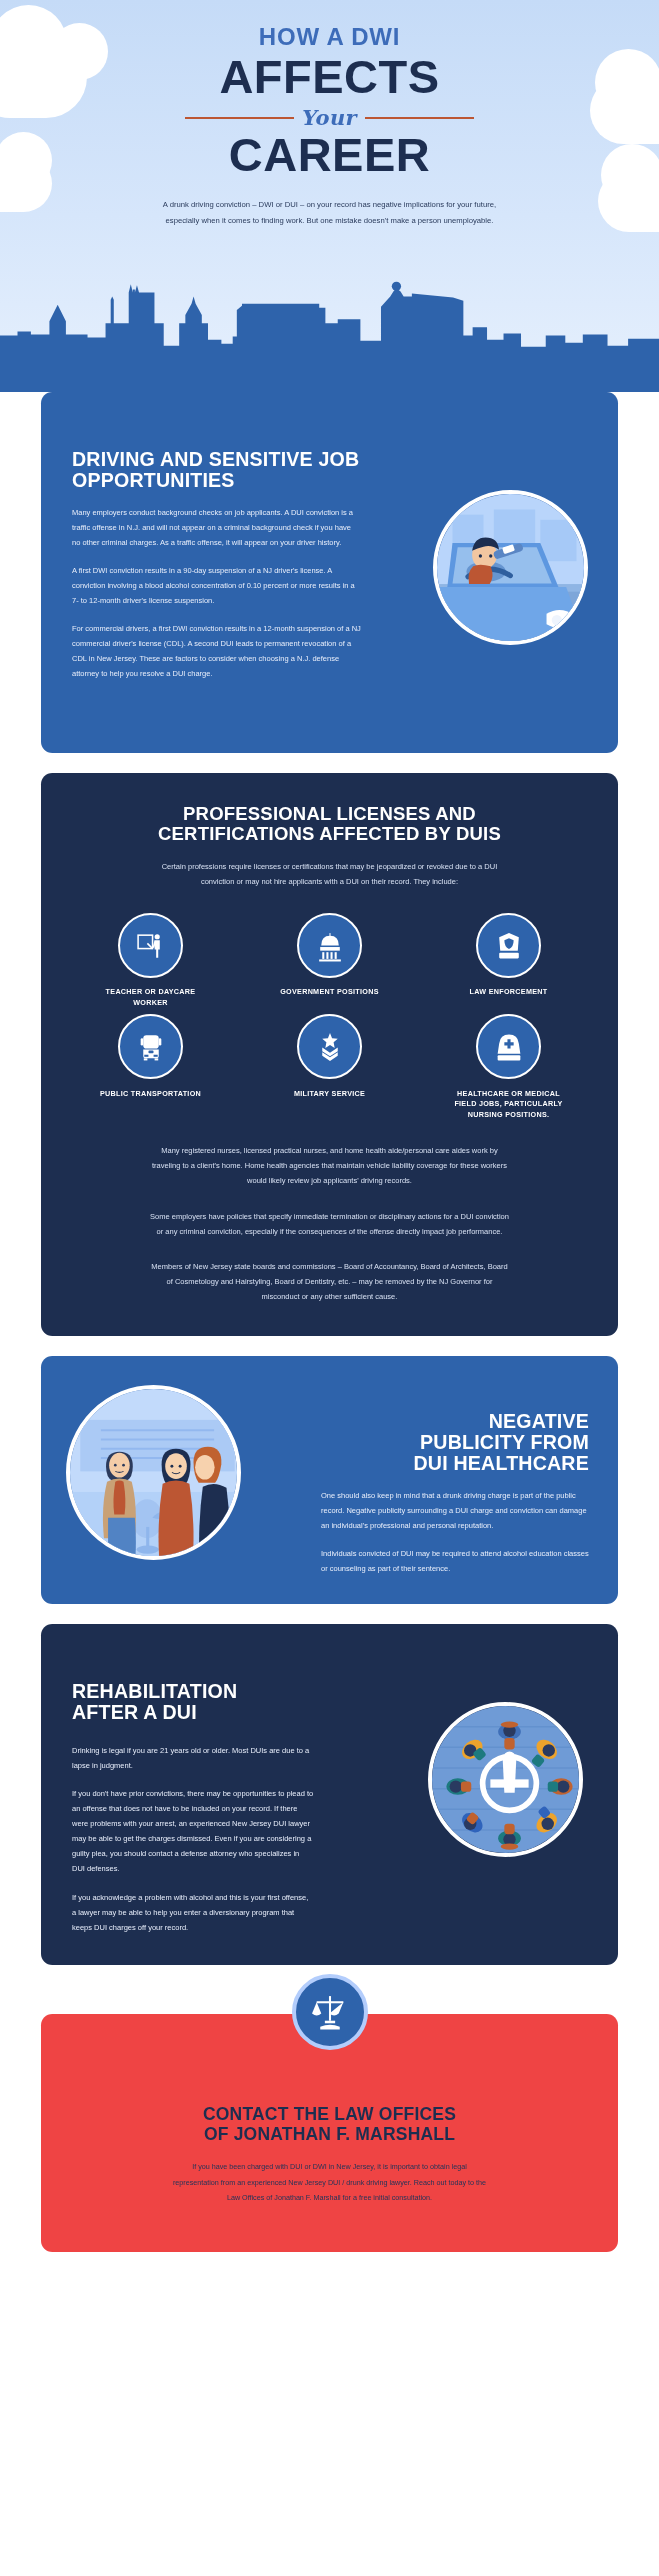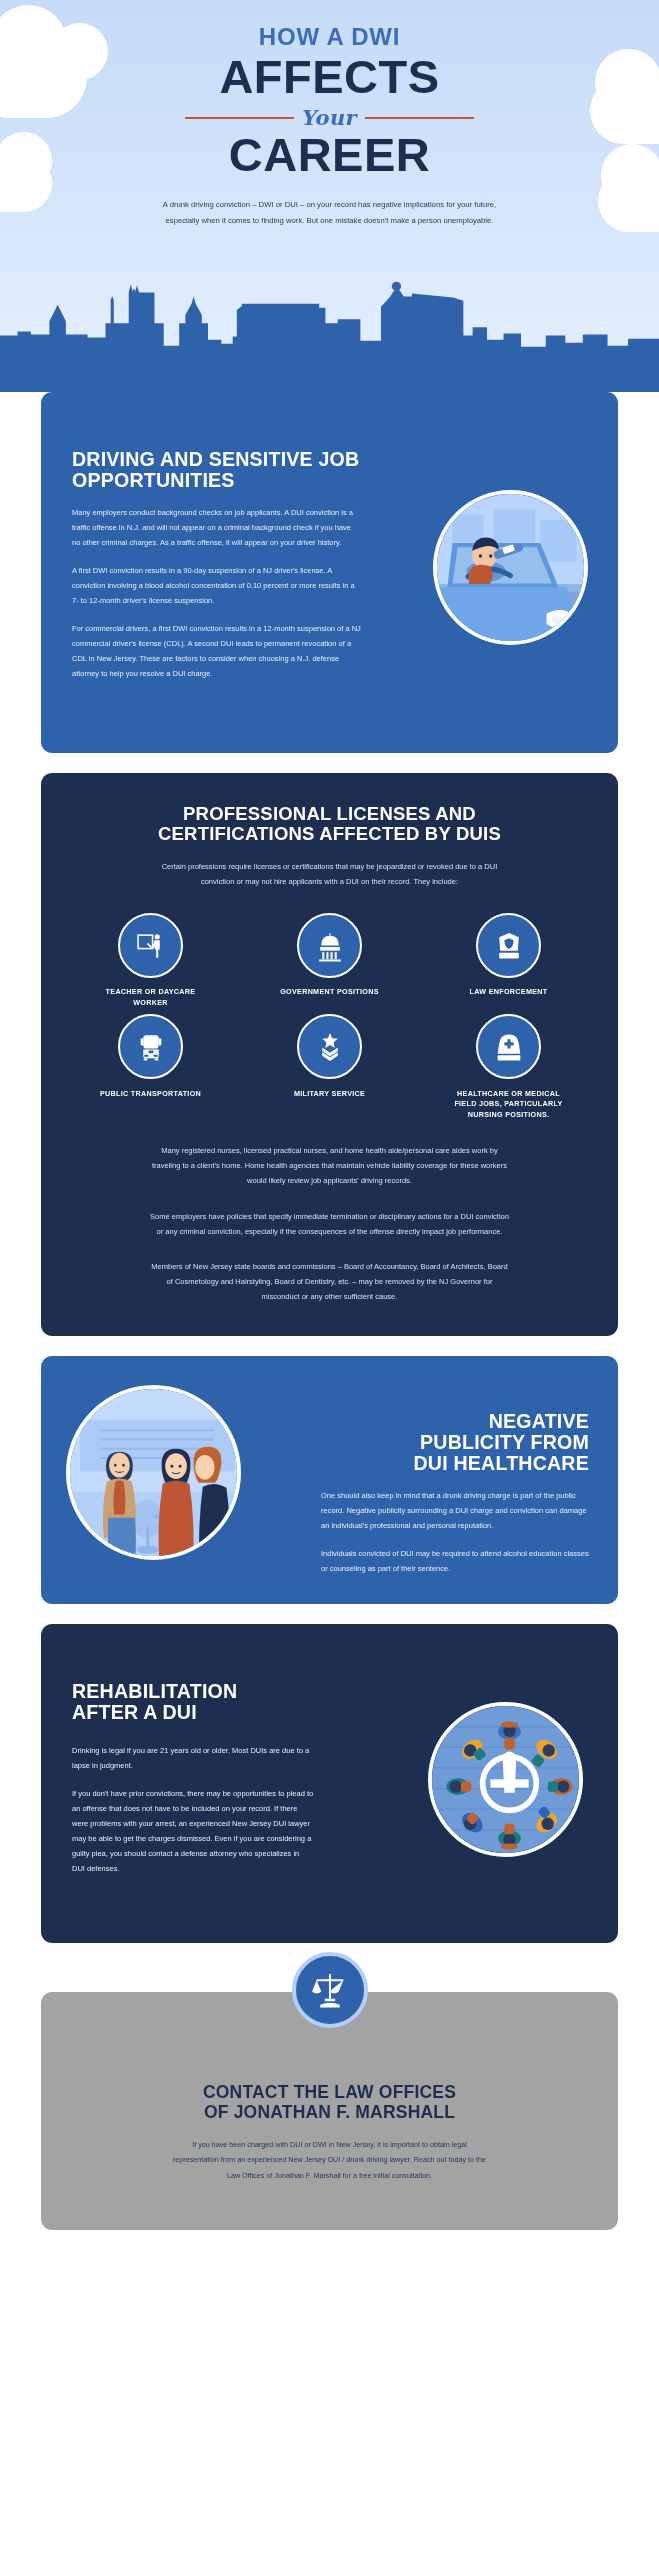--- a/index.html
+++ b/index.html
@@ -67,21 +67,21 @@
   .skyline { position: absolute; left:0; bottom: 0; width: 659px; height: 118px; z-index: 2; }
 
   
   .band { position: relative; width: 659px; background: #ffffff; }
   .card {
     position: relative; border-radius: 11.3px; margin: 0 auto;
     width: 577px;
   }
   .card.mid { background: #2e63ab; }
   .card.dark { background: #1d2e50; }
-  .card.light { background: #a3a3a3; text-align: center; }
+  .card.light { background: #ef4444; text-align: center; }
 
   h2.sec {
     font-weight: 900; color: #ffffff; letter-spacing: 0.2px;
     line-height: 1.08;
     margin-top: 28px;
   }
   p.body { color: #e8eefb; font-size: 7.5px; line-height: 2.0; }
 
   
   .sec1 { padding: 29px 31px 31px 31px; min-height: 361px; }
@@ -360,20 +360,21 @@
 
   <div class="band">
     <div class="card dark sec4">
       <h2 class="sec">
         <span>REHABILITATION</span><br>
         <span>AFTER A DUI</span>
       </h2>
       <div class="col">
         <p class="body">Drinking is legal if you are 21 years old or older. Most DUIs are due to a lapse in judgment.</p>
         <p class="body">If you don't have prior convictions, there may be opportunities to plead to an offense that does not have to be included on your record. If there were problems with your arrest, an experienced New Jersey DUI lawyer may be able to get the charges dismissed. Even if you are considering a guilty plea, you should contact a defense attorney who specializes in DUI defenses.</p>
+        <p class="body">If you acknowledge a problem with alcohol and this is your first offense, a lawyer may be able to help you enter a diversionary program that keeps DUI charges off your record.</p>
       </div>
 
       <div class="photo-circle circle-photo">
         <svg viewBox="0 0 300 300" width="155" height="155">
           <rect width="300" height="300" fill="#6f9bd6"></rect>
           <g stroke="#6391ce" stroke-width="3">
             <line x1="0" y1="40" x2="300" y2="40"></line>
               <line x1="0" y1="80" x2="300" y2="80"></line>
             <line x1="0" y1="120" x2="300" y2="120"></line>
               <line x1="0" y1="160" x2="300" y2="160"></line>

